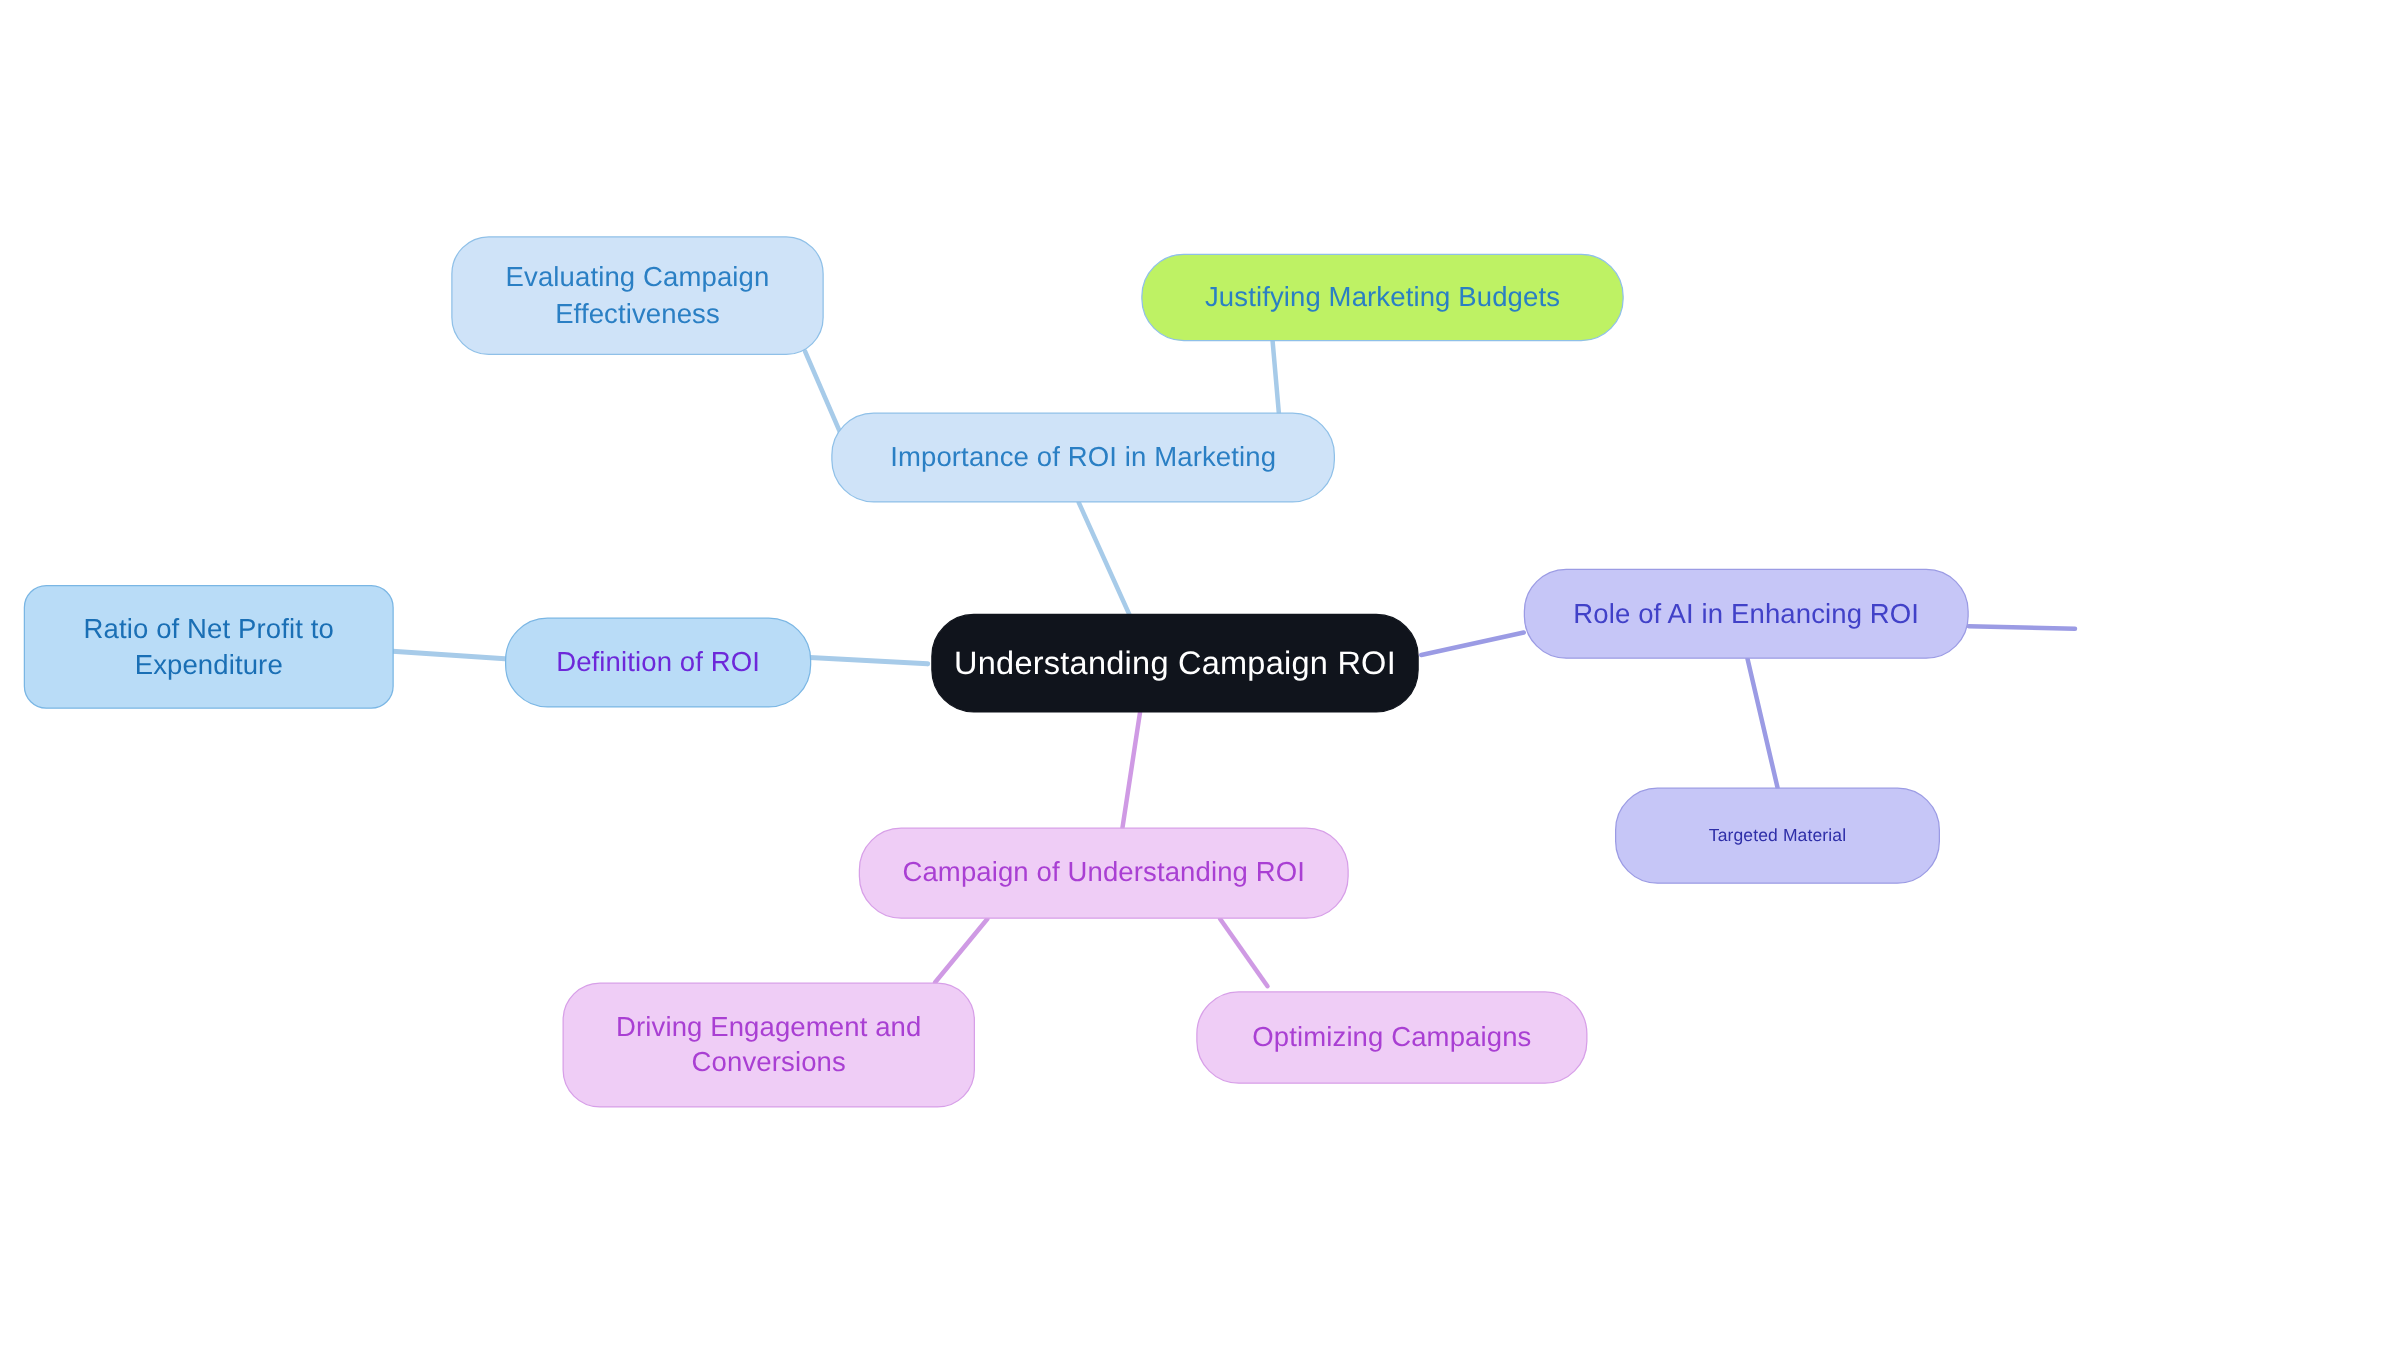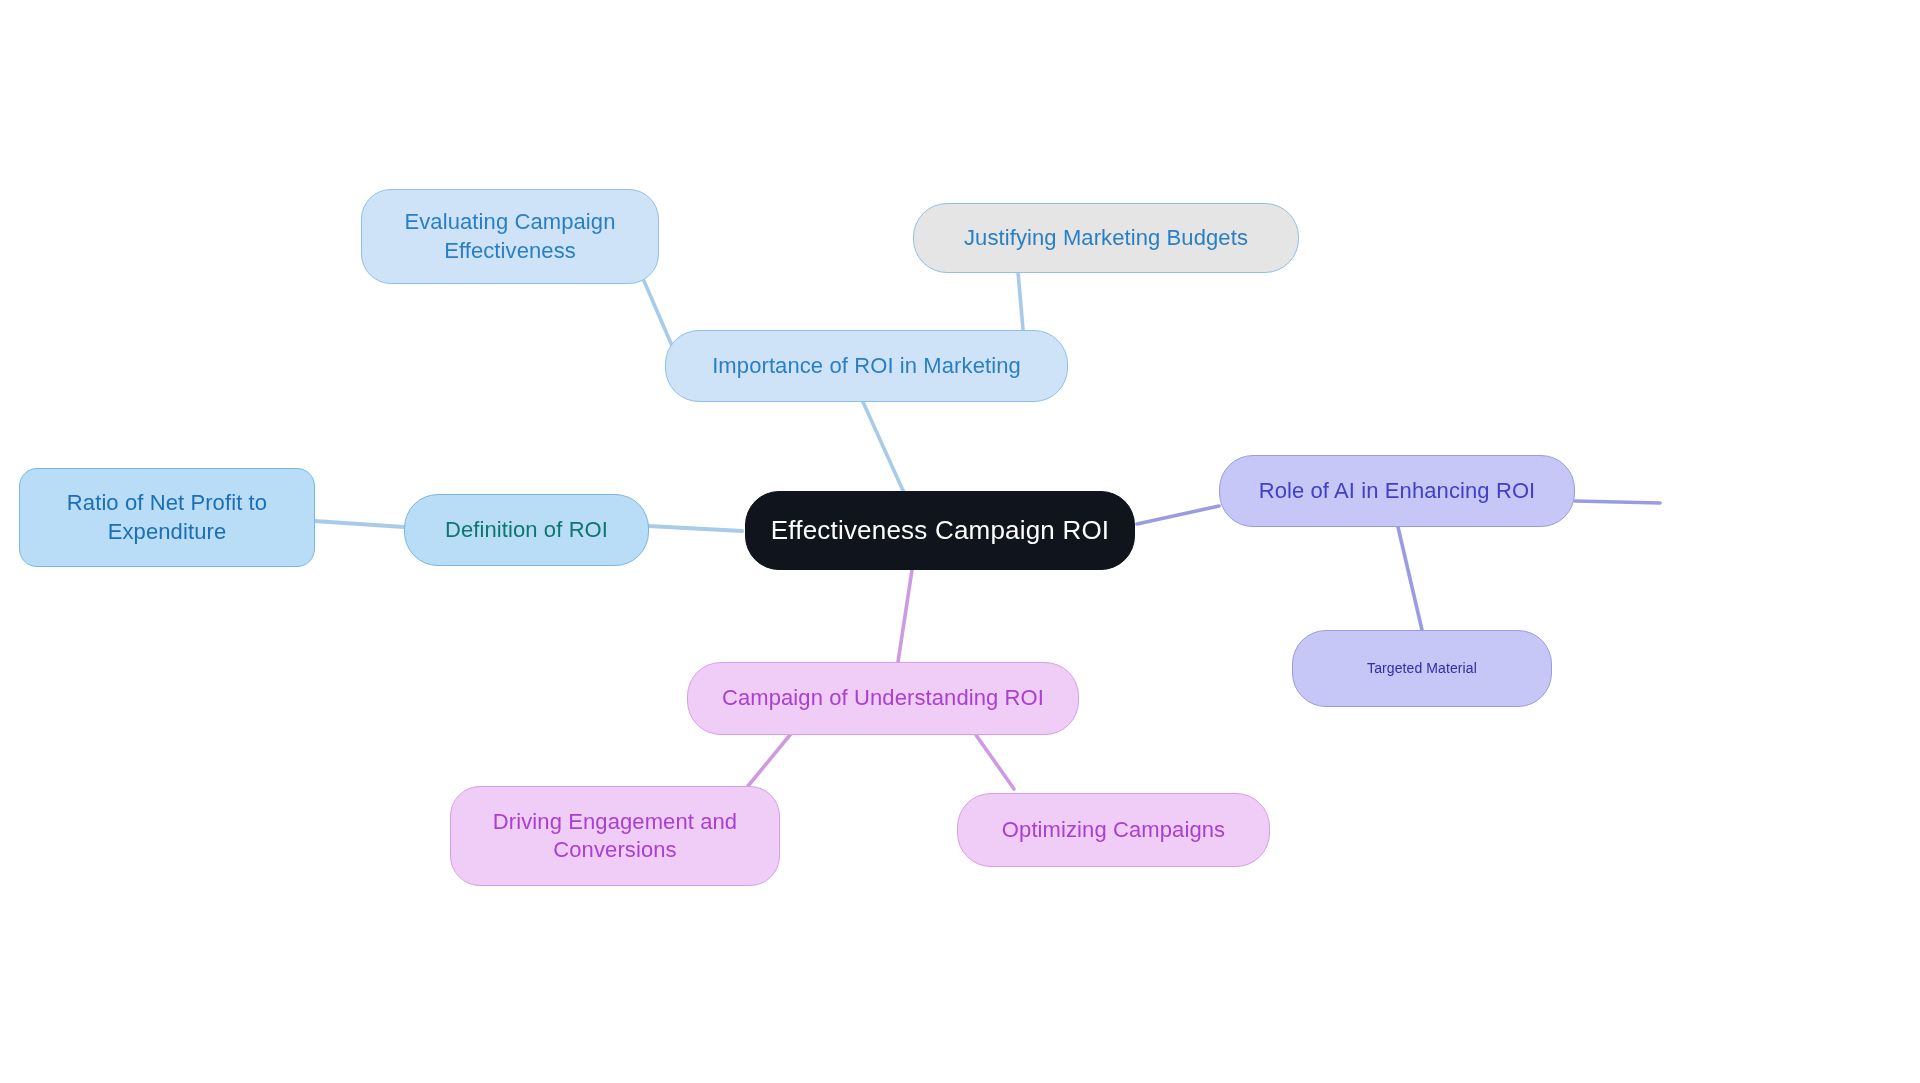--- a/index.html
+++ b/index.html
@@ -62,37 +62,37 @@
       <line x1="404" y1="527" x2="314" y2="521" stroke="#a7cbe9" stroke-width="4.2" stroke-linecap="round"></line>
       <line x1="1137" y1="524" x2="1219" y2="506" stroke="#9b9be4" stroke-width="3.6" stroke-linecap="round"></line>
       <line x1="1575" y1="501" x2="1660" y2="503" stroke="#9b9be4" stroke-width="3.6" stroke-linecap="round"></line>
       <line x1="1398" y1="527" x2="1422" y2="630" stroke="#9b9be4" stroke-width="3.6" stroke-linecap="round"></line>
       <line x1="912" y1="570" x2="898" y2="662" stroke="#cf9ae4" stroke-width="3.6" stroke-linecap="round"></line>
       <line x1="790" y1="735" x2="748" y2="786" stroke="#cf9ae4" stroke-width="3.6" stroke-linecap="round"></line>
       <line x1="976" y1="735" x2="1014" y2="789" stroke="#cf9ae4" stroke-width="3.6" stroke-linecap="round"></line>
     </svg>
 
   <div class="node root" id="node-root" style="left: 745px; top: 491px; width: 390px; height: 79px; background: rgb(16, 20, 28); color: rgb(255, 255, 255); border-color: rgb(16, 20, 28); font-size: 26px; border-radius: 34px;">
-    <span>Effectiveness Campaign ROI</span>
+    <span>Understanding Campaign ROI</span>
   </div>
 
   <div class="node" id="node-importance" style="left: 665px; top: 330px; width: 403px; height: 72px; background: rgb(207, 227, 248); color: rgb(42, 127, 196); border-color: rgb(143, 192, 232); font-size: 22px; border-radius: 34px;">
     <span>Importance of ROI in Marketing</span>
   </div>
 
   <div class="node" id="node-evaluating" style="left: 361px; top: 189px; width: 298px; height: 95px; background: rgb(207, 227, 248); color: rgb(42, 127, 196); border-color: rgb(143, 192, 232); font-size: 22px; border-radius: 30px;">
     <span>Evaluating Campaign
 Effectiveness</span>
   </div>
 
-  <div class="node" id="node-justifying" style="left: 913px; top: 203px; width: 386px; height: 70px; background: #e5e5e5; color: rgb(42, 127, 196); border-color: rgb(143, 192, 232); font-size: 22px; border-radius: 34px;">
+  <div class="node" id="node-justifying" style="left: 913px; top: 203px; width: 386px; height: 70px; background: #bef264; color: rgb(42, 127, 196); border-color: rgb(143, 192, 232); font-size: 22px; border-radius: 34px;">
     <span>Justifying Marketing Budgets</span>
   </div>
 
-  <div class="node" id="node-definition" style="left: 404px; top: 494px; width: 245px; height: 72px; background: rgb(185, 220, 247); color: #0f766e; border-color: rgb(122, 182, 228); font-size: 22px; border-radius: 34px;">
+  <div class="node" id="node-definition" style="left: 404px; top: 494px; width: 245px; height: 72px; background: rgb(185, 220, 247); color: #6d28d9; border-color: rgb(122, 182, 228); font-size: 22px; border-radius: 34px;">
     <span>Definition of ROI</span>
   </div>
 
   <div class="node" id="node-ratio" style="left: 19px; top: 468px; width: 296px; height: 99px; background: rgb(185, 220, 247); color: rgb(26, 111, 181); border-color: rgb(122, 182, 228); font-size: 22px; border-radius: 18px;">
     <span>Ratio of Net Profit to
 Expenditure</span>
   </div>
 
   <div class="node" id="node-role_ai" style="left: 1219px; top: 455px; width: 356px; height: 72px; background: rgb(198, 198, 247); color: rgb(65, 65, 200); border-color: rgb(155, 155, 228); font-size: 22px; border-radius: 34px;">
     <span>Role of AI in Enhancing ROI</span>

